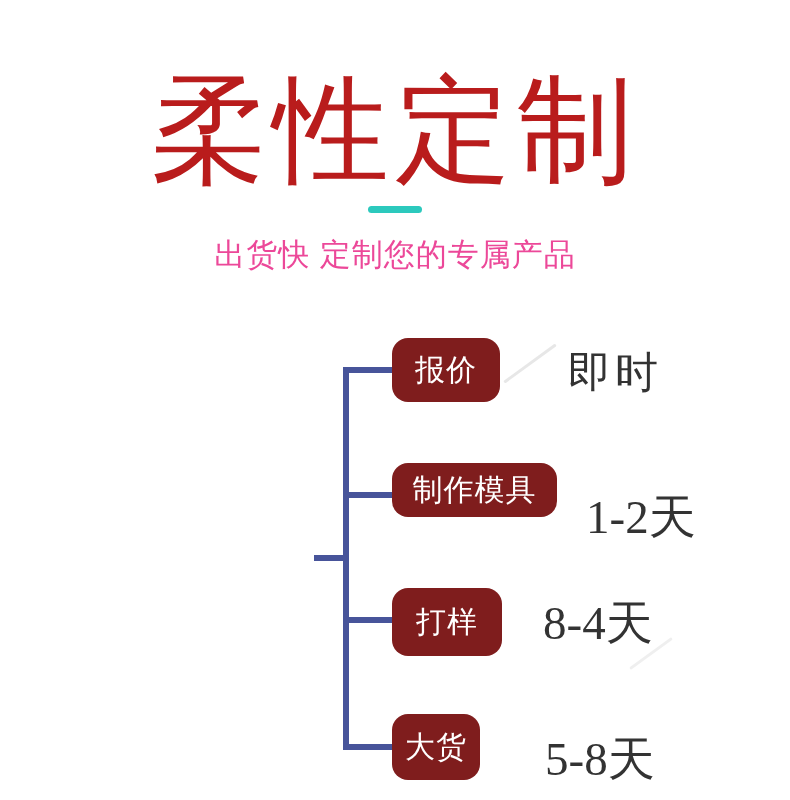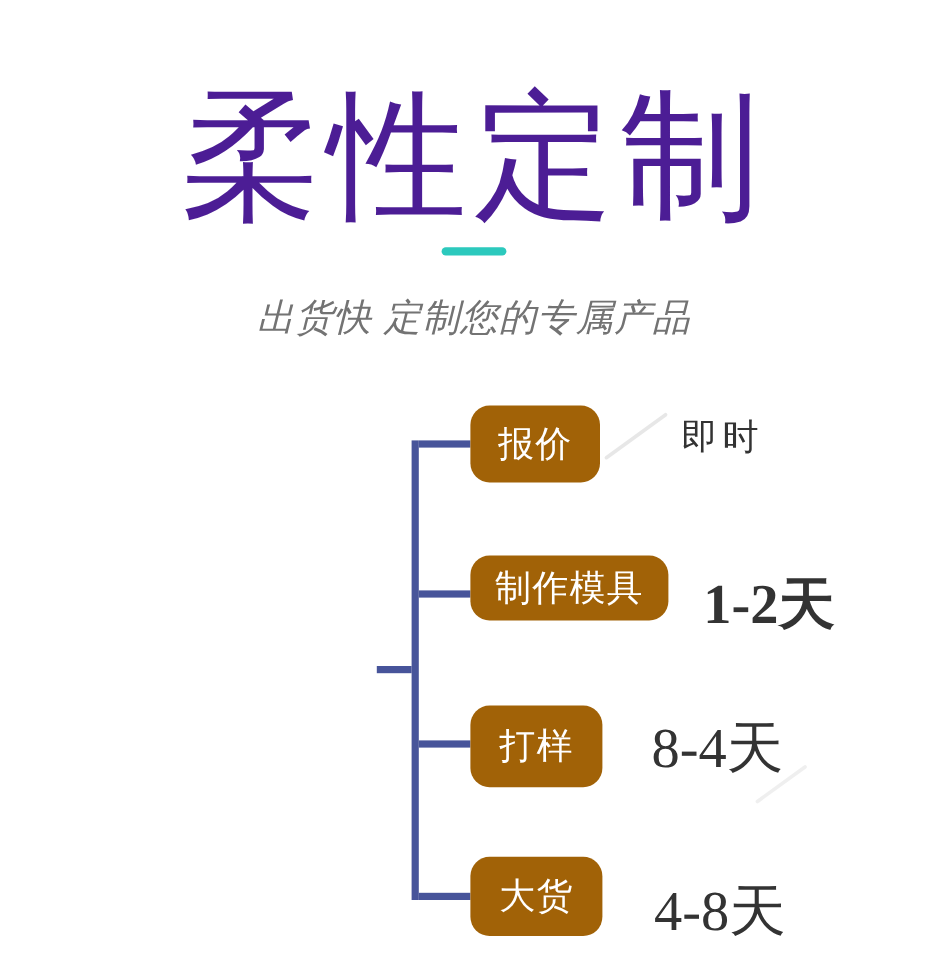--- a/index.html
+++ b/index.html
@@ -20,52 +20,51 @@
   .title {
     position: absolute;
     left: 0;
     right: 0;
     top: 62px;
     text-align: center;
     font-size: 116px;
     line-height: 1.18;
     font-weight: 500;
     letter-spacing: 6px;
-    color: #4c1d95;
+    color: #b91c1c;
     margin: 0;
   }
   .title-dash {
     position: absolute;
     left: 368px;
     top: 206px;
     width: 54px;
     height: 7px;
     border-radius: 3.5px;
     background: #2cc9bd;
   }
   .subtitle {
     position: absolute;
     left: 0;
     right: 0;
     top: 230px;
     text-align: center;
     font-size: 31px;
     font-weight: 400;
     letter-spacing: 1px;
-    color: #737373;
-    margin: 14px;
-    font-style: italic;
+    color: #ec4899;
+    margin: 4px;
   }
 
   
   .diagram { position: absolute; inset: 0; }
 
   .node {
     position: absolute;
-    background: #a16207;
+    background: #7f1d1d;
     color: #ffffff;
     display: flex;
     align-items: center;
     justify-content: center;
     box-sizing: border-box;
   }
   .root-node {
     left: 95px;
     top: 516px;
     width: 220px;
@@ -77,48 +76,48 @@
   }
   .step-node {
     border-radius: 16px;
     font-size: 30px;
     font-weight: 500;
     letter-spacing: 1px;
   }
   .step-node-0 { left: 392px; top: 338px; width: 108px; height: 64px; }
   .step-node-1 { left: 392px; top: 463px; width: 165px; height: 54px; }
   .step-node-2 { left: 392px; top: 588px; width: 110px; height: 68px; }
-  .step-node-3 { left: 392px; top: 714px; width: 110px; height: 66px; }
+  .step-node-3 { left: 392px; top: 714px; width: 88px; height: 66px; }
 
   .line { position: absolute; background: #47549a; }
   .root-line { left: 314px; top: 555px; width: 29px; height: 6px; }
   .trunk-line { left: 343px; top: 367px; width: 6px; height: 383px; }
   .branch-line { left: 349px; width: 43px; height: 6px; }
   .branch-line-0 { top: 367px; }
   .branch-line-1 { top: 492px; }
   .branch-line-2 { top: 617px; }
   .branch-line-3 { top: 744px; }
 
   .duration {
     position: absolute;
     color: #333333;
     white-space: nowrap;
   }
   .duration-0 {
     left: 568px;
     top: 344px;
-    font-size: 30px;
+    font-size: 43px;
     letter-spacing: 4px;
     font-family: "Liberation Sans", "DejaVu Sans", sans-serif;
   }
   .duration-serif {
     font-family: "Liberation Serif", "DejaVu Serif", serif;
     font-size: 47px;
   }
-  .duration-1 { left: 586px; top: 472px; font-weight: bold; }
+  .duration-1 { left: 586px; top: 486px; }
   .duration-2 { left: 543px; top: 592px; }
   .duration-3 { left: 545px; top: 728px; }
 
   
   .streak {
     position: absolute;
     height: 3px;
     background: #c9c9c9;
     border-radius: 2px;
   }
@@ -155,19 +154,19 @@
 
 
     <div class="node step-node step-node-0">报价</div>
     <div class="node step-node step-node-1">制作模具</div>
     <div class="node step-node step-node-2">打样</div>
     <div class="node step-node step-node-3">大货</div>
 
     <div class="duration duration-0">即时</div>
     <div class="duration duration-serif duration-1">1-2天</div>
     <div class="duration duration-serif duration-2">8-4天</div>
-    <div class="duration duration-serif duration-3">4-8天</div>
+    <div class="duration duration-serif duration-3">5-8天</div>
 
     <div class="streak streak-1"></div>
     <div class="streak streak-2"></div>
 
   </div>
 </div>
 
 </body></html>

